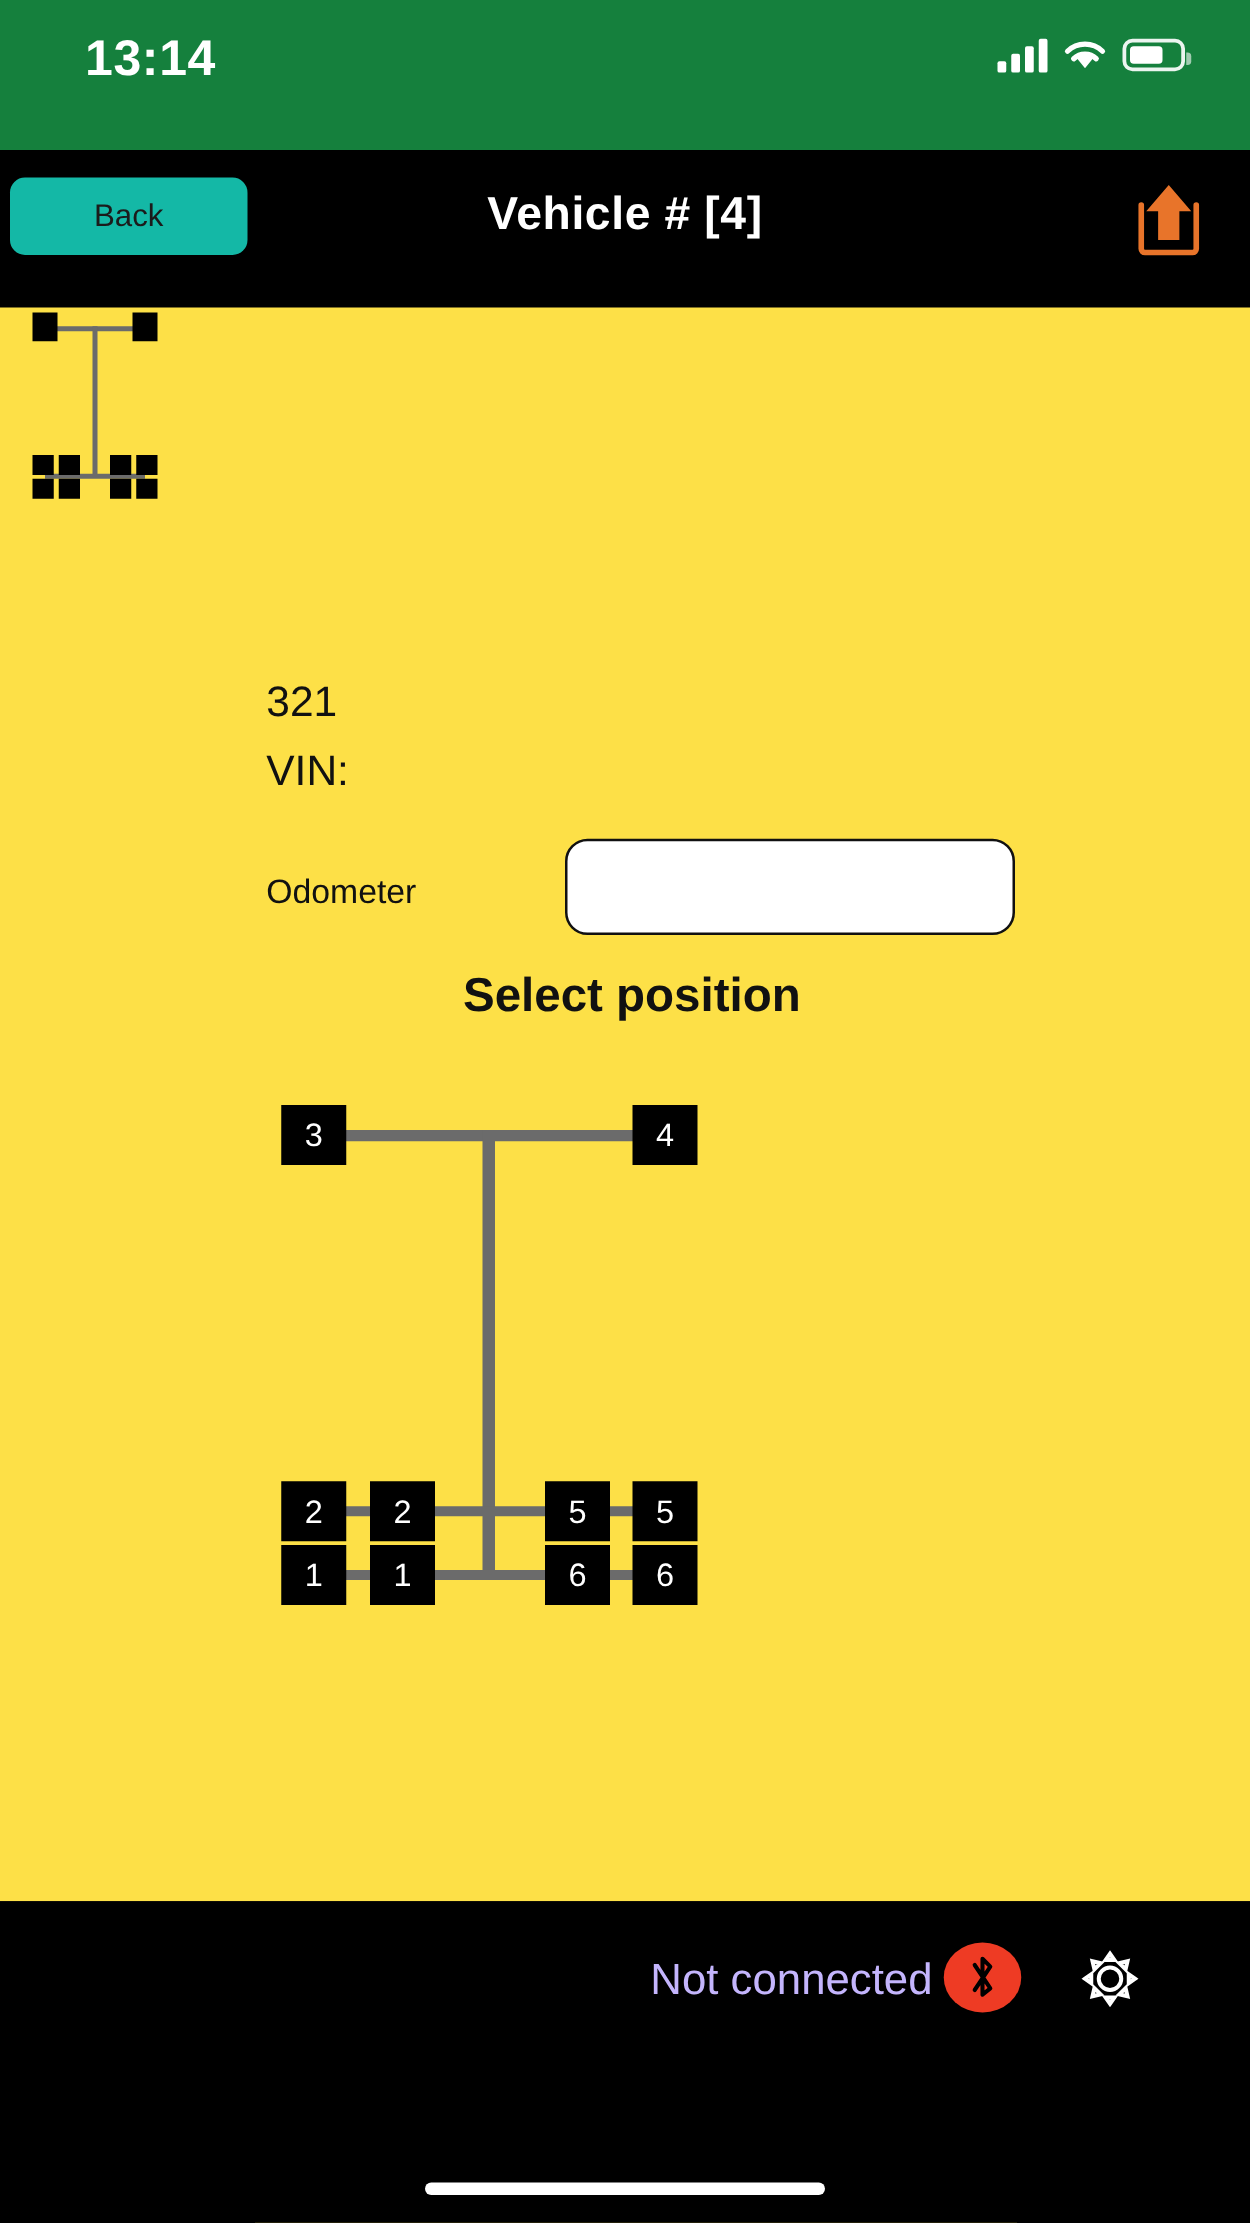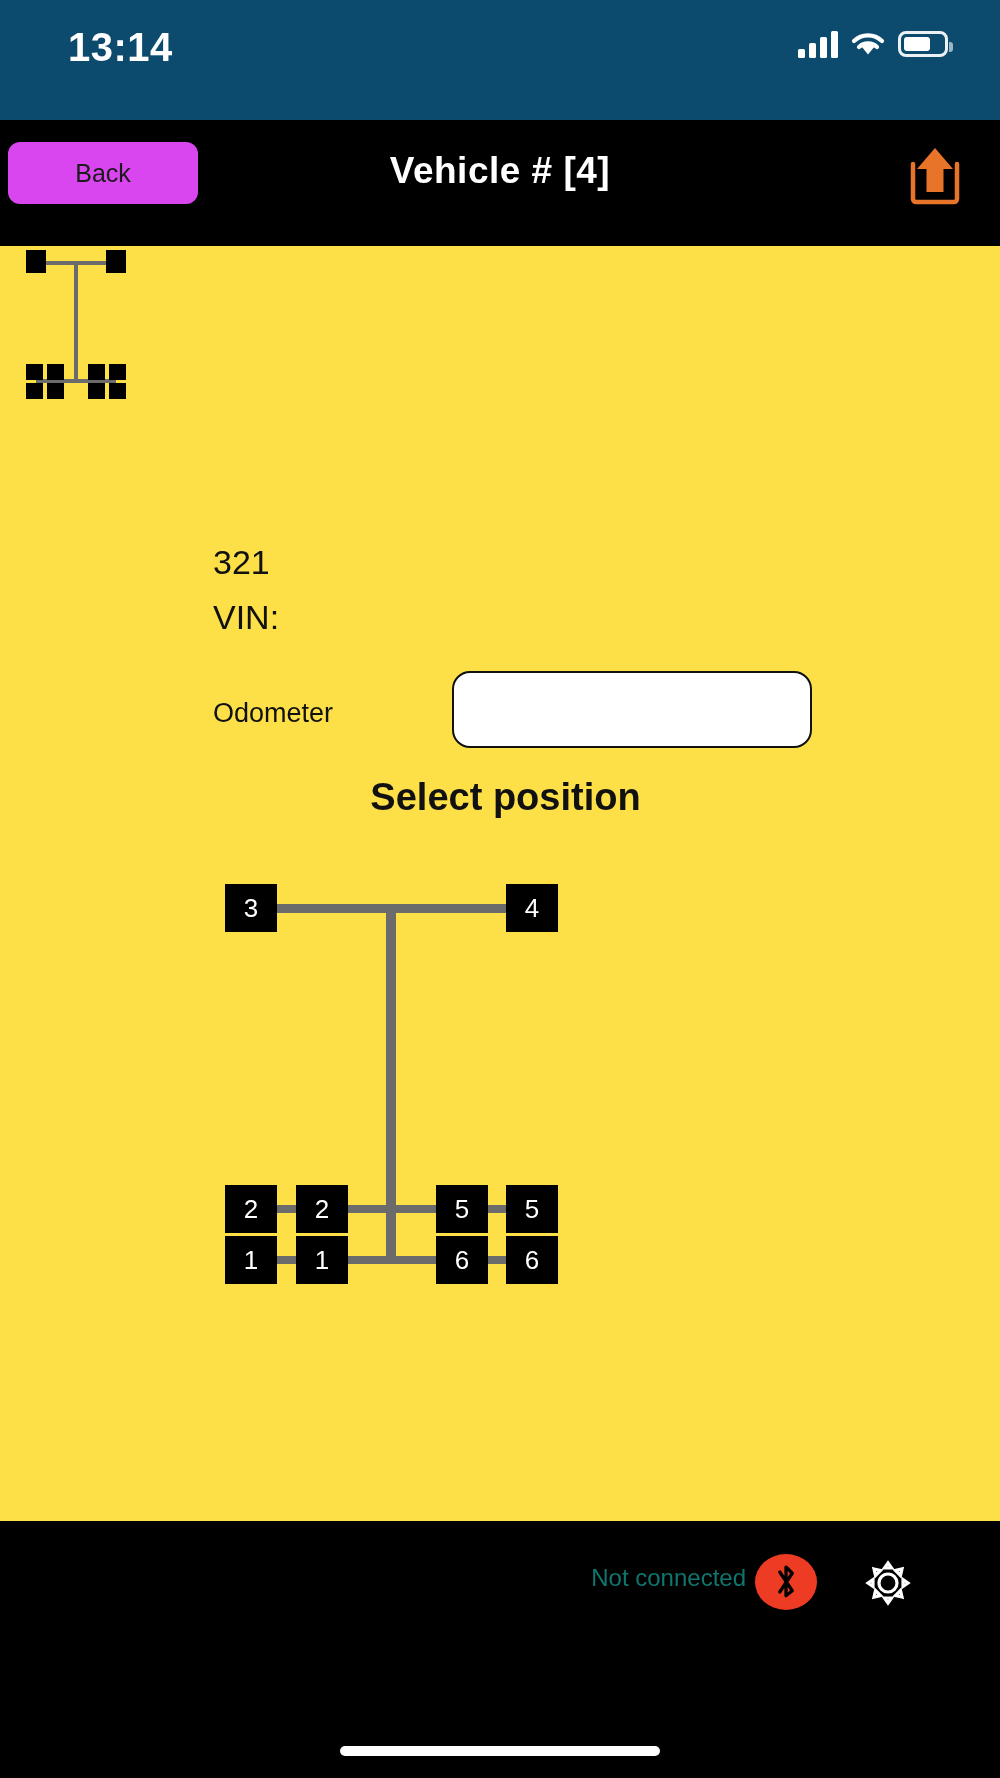--- a/index.html
+++ b/index.html
@@ -7,21 +7,21 @@
     width: 1000px; height: 1778px;
     background: #000;
     font-family: "Liberation Sans", sans-serif;
     overflow: hidden;
   }
   .phone { position: relative; width: 1000px; height: 1778px; background: #000; }
 
   
   .statusbar {
     position: absolute; top: 0; left: 0; width: 1000px; height: 120px;
-    background: #0c4a6e; color: #fff;
+    background: #15803d; color: #fff;
   }
   .status-time {
     position: absolute; left: 68px; top: 25px;
     font-size: 40px; font-weight: bold; letter-spacing: 0.5px;
   }
   .status-right {
     position: absolute; right: 52px; top: 30px;
     display: flex; align-items: center; gap: 12px;
   }
   .sig { display: flex; align-items: flex-end; gap: 4px; height: 28px; }
@@ -42,21 +42,21 @@
   .batt span { display:block; height: 100%; width: 68%; background: #fff; border-radius: 3px; }
 
   
   .navbar {
     position: absolute; top: 120px; left: 0; width: 1000px; height: 126px;
     background: #000;
   }
   .back-btn {
     position: absolute; left: 8px; top: 22px;
     width: 190px; height: 62px;
-    background: #d946ef; border-radius: 12px; border: none;
+    background: #14b8a6; border-radius: 12px; border: none;
     color: #1b1b1b; font-size: 25px;
     font-family: "Liberation Sans", sans-serif;
     display: flex; align-items: center; justify-content: center;
     cursor: pointer;
   }
   .nav-title {
     position: absolute; left: 0; top: 30px; width: 1000px;
     text-align: center; color: #fff;
     font-size: 37px; font-weight: bold; letter-spacing: 0.5px;
   }
@@ -117,21 +117,21 @@
   }
   .bar { position: absolute; background: #6b6b6b; z-index: 1; }
 
   
   .bottombar {
     position: absolute; top: 1521px; left: 0; width: 1000px; height: 257px;
     background: #000;
   }
   .notconn {
     position: absolute; right: 254px; top: 43px;
-    color: #0f766e; font-size: 24px;
+    color: #c4b5fd; font-size: 35px;
   }
   .bt-badge {
     position: absolute; right: 183px; top: 33px;
     width: 62px; height: 56px; border-radius: 50%;
     background: #EE3B24; cursor: pointer;
     display: flex; align-items: center; justify-content: center;
   }
   .gear-btn {
     position: absolute; right: 84px; top: 34px;
     width: 56px; height: 56px; cursor: pointer;

